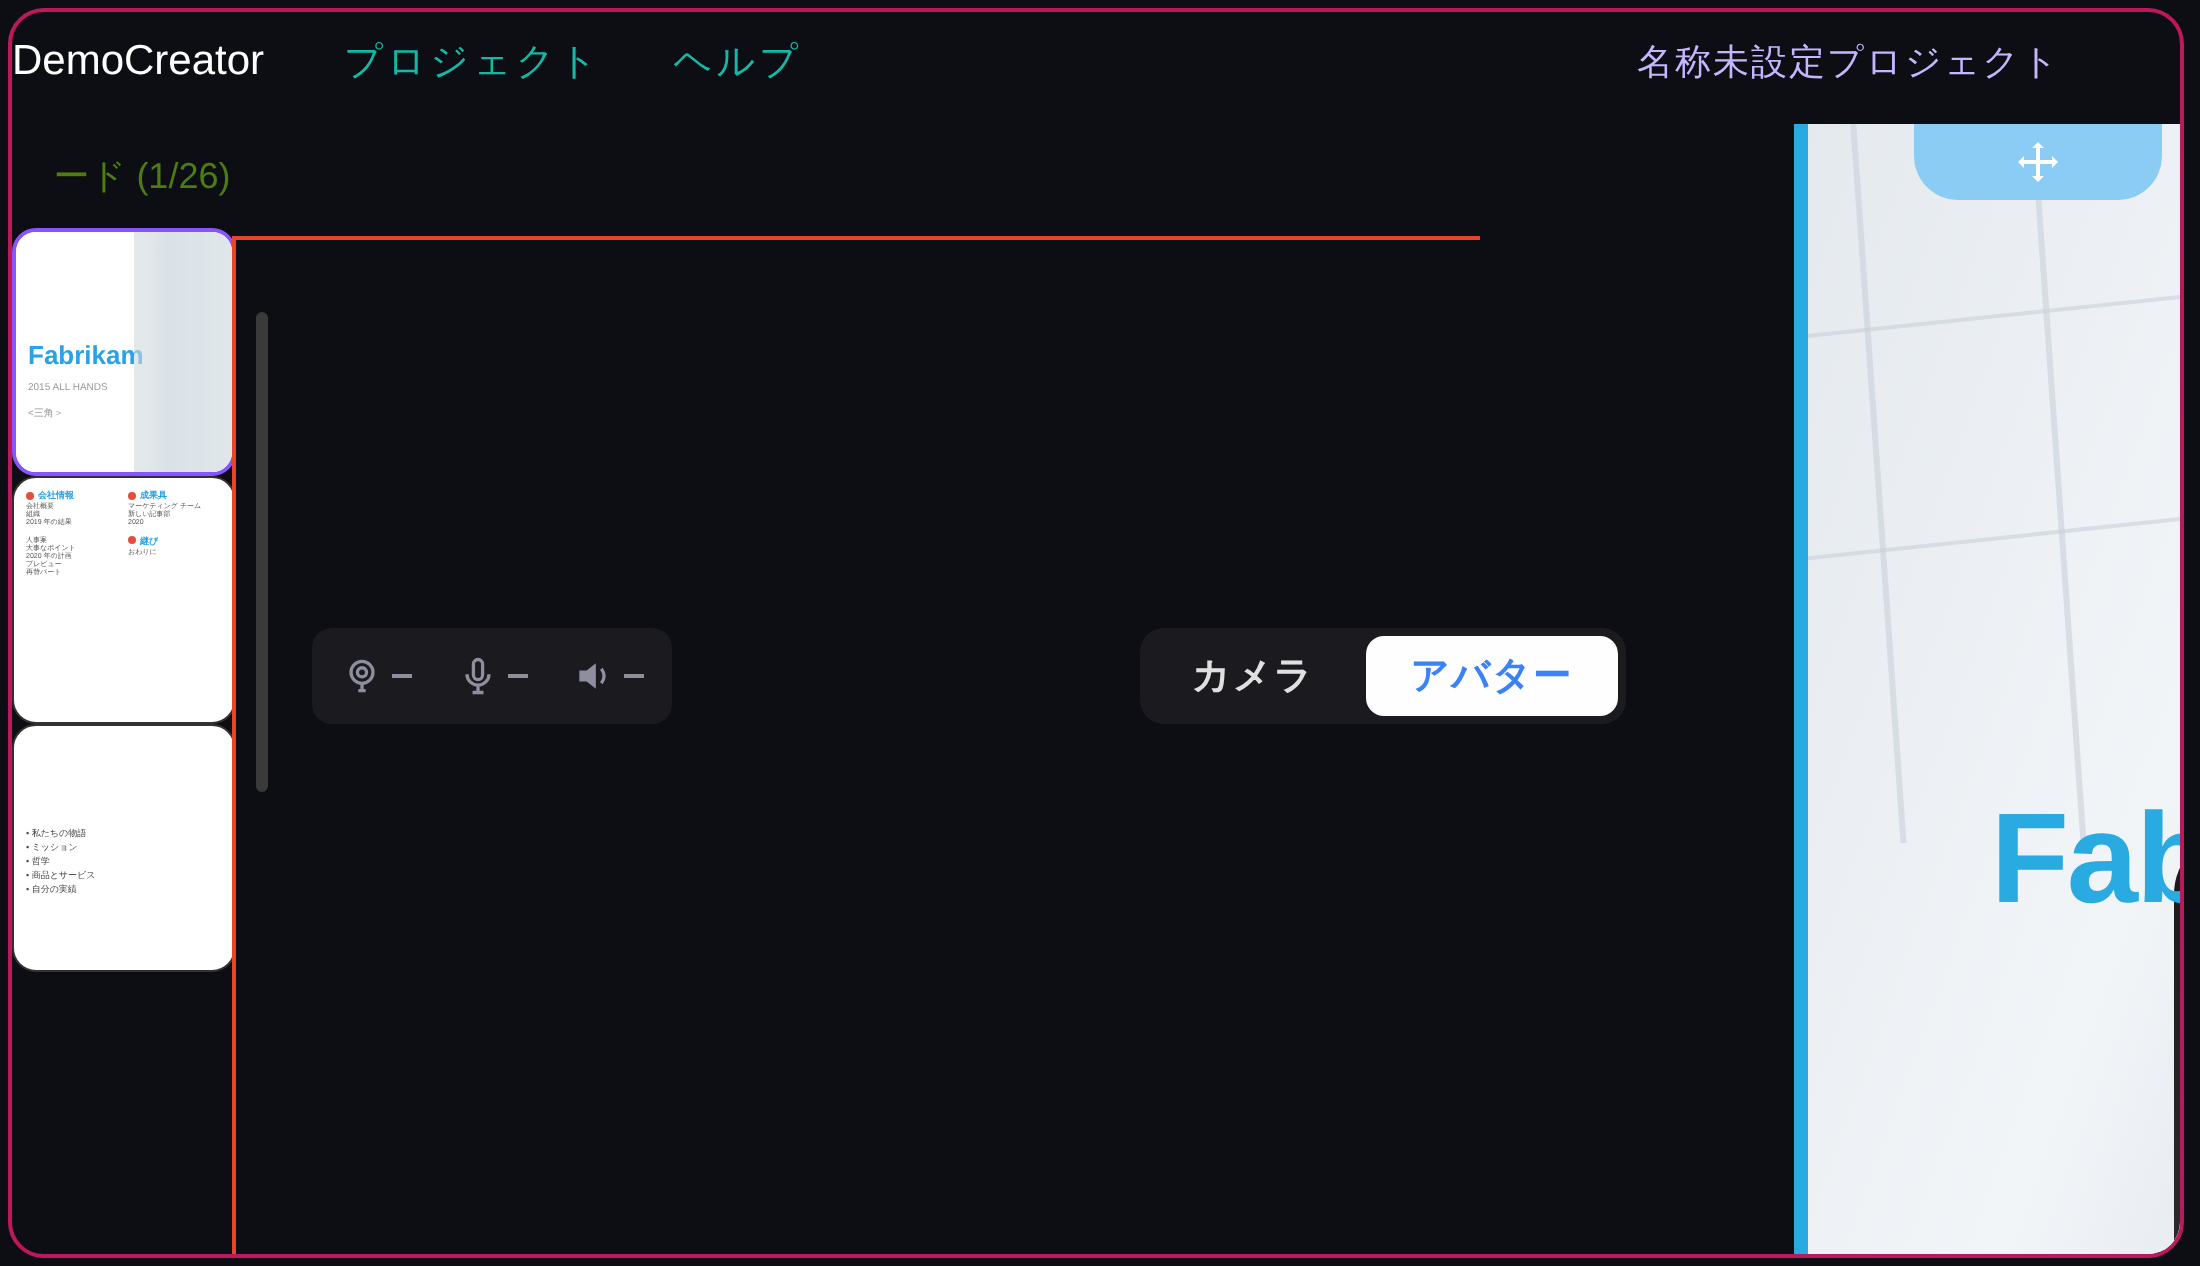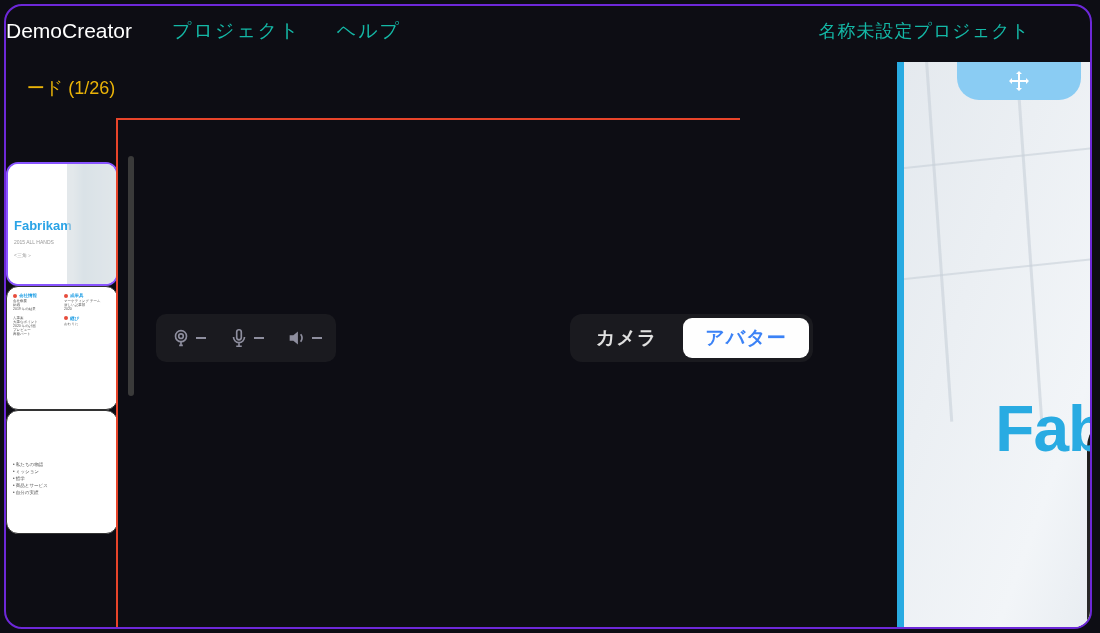--- a/index.html
+++ b/index.html
@@ -8,21 +8,21 @@
       height: 633px;
       background: #0d0d14;
       font-family: -apple-system, "Segoe UI", "Meiryo", sans-serif;
       overflow: hidden;
       position: relative;
     }
     .app-container {
       width: 1088px;
       height: 625px;
       margin: 4px;
-      border: 2px solid #6d28d9;
+      border: 2px solid #be185d;
       border-radius: 18px;
       overflow: hidden;
       position: relative;
       background: #0d0d14;
     }
     .top-menu {
       height: 50px;
       display: flex;
       align-items: center;
       padding: 0 0 0 0;
@@ -39,37 +39,37 @@
     }
     .menu-item {
       margin-right: 36px;
       color: #14b8a6;
       cursor: pointer;
       letter-spacing: 2px;
     }
     .project-name {
       margin-left: auto;
       margin-right: 60px;
-      color: #14b8a6;
+      color: #c4b5fd;
       font-size: 18px;
       letter-spacing: 1px;
     }
     .main-area {
       display: flex;
       height: calc(100% - 50px);
     }
     .left-panel {
       width: 130px;
       display: flex;
       flex-direction: column;
       padding-top: 6px;
       position: relative;
     }
     .slides-header {
-      color: #eab308;
+      color: #4d7c0f;
       font-size: 18px;
       padding: 14px 0 14px 0;
       text-align: center;
       white-space: nowrap;
       overflow: hidden;
     }
     .scrollbar-track {
       position: absolute;
       right: 2px;
       top: 100px;
@@ -80,21 +80,20 @@
       width: 6px;
       height: 240px;
       background: #3a3a3a;
       border-radius: 3px;
     }
     .thumbnails {
       display: flex;
       flex-direction: column;
       padding: 0 4px 0 0;
       overflow: hidden;
-      margin-top: 48px;
     }
     .thumb {
       width: 112px;
       height: 124px;
       background: #fff;
       border-radius: 12px;
       border: 1px solid #333;
       overflow: hidden;
       cursor: pointer;
       position: relative;

